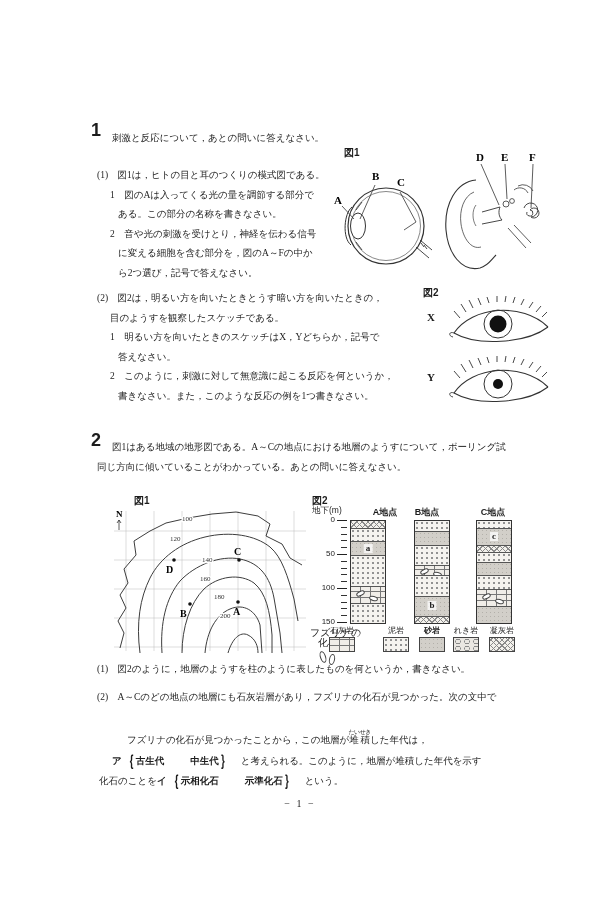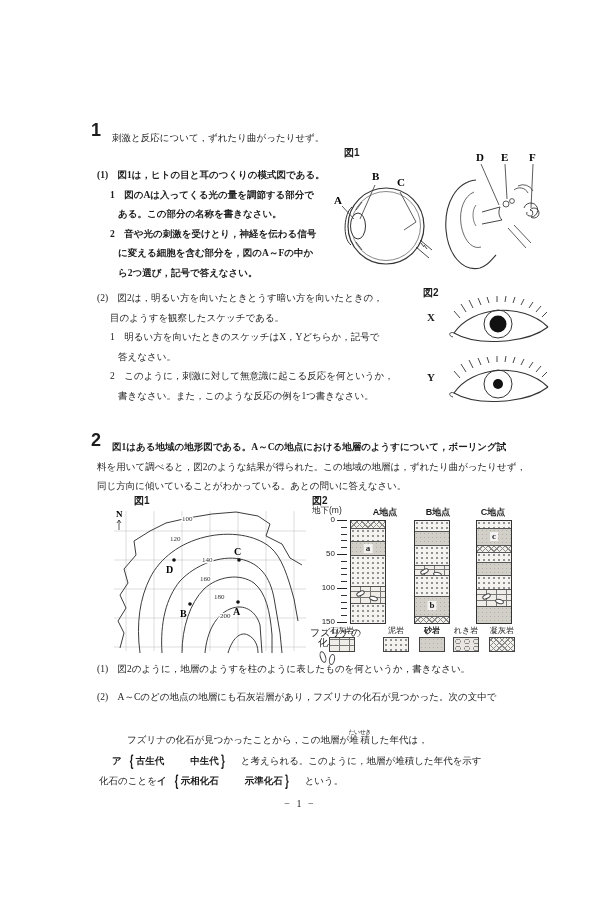--- a/index.html
+++ b/index.html
@@ -51,21 +51,21 @@
      repeating-linear-gradient(-45deg,#8a8a8a 0 0.8px,transparent 0.8px 4px);}
   svg text{font-family:"Liberation Serif","DejaVu Serif",serif;}
   .halo{paint-order:stroke;stroke:#fff;stroke-width:2.5px;fill:#333;}
 </style>
 </head>
 <body>
 
 <div id="paper">
 
   <div class="abs qnum" style="left:91px;top:120px;">1</div>
-  <div class="abs tline" style="left:112px;top:129px;">刺激と反応について，ずれたり曲がったりせず。</div>
+  <div class="abs tline" style="left:112px;top:129px;">刺激と反応について，あとの問いに答えなさい。</div>
 
   <div class="abs figlabel" style="left:344px;top:146px;">図1</div>
 
   <svg class="abs" style="left:332px;top:166px;" width="100" height="104" viewBox="0 0 100 104">
     <circle cx="54" cy="60" r="38" fill="none" stroke="#333" stroke-width="1.2"></circle>
     <circle cx="54" cy="60" r="34.5" fill="none" stroke="#555" stroke-width="0.7"></circle>
     <path d="M20,41 C12,47 10,72 19,79" fill="none" stroke="#333" stroke-width="1"></path>
     <ellipse cx="26" cy="60" rx="7.5" ry="13" fill="#fff" stroke="#333" stroke-width="1"></ellipse>
     <path d="M24,44 L30,36 M24,76 L30,84" stroke="#333" stroke-width="0.9" fill="none"></path>
     <path d="M88,74 L100,84 M84,81 L97,92 M89,77 l3,4 M92,79 l3,4" stroke="#333" stroke-width="0.9" fill="none"></path>
@@ -89,21 +89,21 @@
     <path d="M88,58 a7,7 0 1 1 7,9 a5,5 0 1 0 -1,-7 a3,3 0 1 1 -3,2" fill="none" stroke="#333" stroke-width="0.9"></path>
     <path d="M72,78 L90,98 M78,75 L95,93" stroke="#333" stroke-width="0.8" fill="none"></path>
     <line x1="45" y1="14" x2="63" y2="55" stroke="#333" stroke-width="0.8"></line>
     <line x1="69" y1="14" x2="71" y2="49" stroke="#333" stroke-width="0.8"></line>
     <line x1="97" y1="14" x2="95" y2="58" stroke="#333" stroke-width="0.8"></line>
     <text x="40" y="11" font-size="11" font-weight="bold">D</text>
     <text x="65" y="11" font-size="11" font-weight="bold">E</text>
     <text x="93" y="11" font-size="11" font-weight="bold">F</text>
   </svg>
 
-  <div class="abs" style="left:97px;top:166px;width:255px;font-weight:bold;">
+  <div class="abs" style="left:97px;top:166px;width:255px;">
     <div class="tline ind0">(1)　図1は，ヒトの目と耳のつくりの模式図である。</div>
     <div class="tline ind1">1　図のAは入ってくる光の量を調節する部分で</div>
     <div class="tline ind2">ある。この部分の名称を書きなさい。</div>
     <div class="tline ind1">2　音や光の刺激を受けとり，神経を伝わる信号</div>
     <div class="tline ind2">に変える細胞を含む部分を，図のA～Fの中か</div>
     <div class="tline ind2">ら2つ選び，記号で答えなさい。</div>
   </div>
 
   <div class="abs" style="left:97px;top:289px;width:335px;">
     <div class="tline ind0">(2)　図2は，明るい方を向いたときとうす暗い方を向いたときの，</div>
@@ -131,22 +131,21 @@
     <path d="M16,22 L10,15 M22,16 L17,8 M29,12 L25,4 M37,9 L34,2 M45,7 L43,1 M53,6 L53,0 M61,6 L62,0 M69,7 L71,1 M77,9 L80,3 M85,12 L89,6 M92,16 L97,10 M98,21 L103,16" stroke="#333" stroke-width="0.9"></path>
     <path d="M10,37 C28,10 78,6 104,31" fill="none" stroke="#333" stroke-width="1.1"></path>
     <path d="M10,37 C32,50 82,48 104,31" fill="none" stroke="#333" stroke-width="1.1"></path>
     <path d="M10,37 c-5,-2 -6,3 -1,4" fill="none" stroke="#333" stroke-width="0.9"></path>
     <circle cx="54" cy="28" r="14" fill="none" stroke="#333" stroke-width="1"></circle>
     <circle cx="54" cy="28" r="5" fill="#111"></circle>
   </svg>
 
   <div class="abs qnum" style="left:91px;top:430px;">2</div>
   <div class="abs" style="left:97px;top:438px;width:435px;">
-    <div class="tline" style="padding-left:15px;font-weight:bold;">図1はある地域の地形図である。A～Cの地点における地層のようすについて，ボーリング試</div>
-    <div class="tline">料を用いて調べると，図2のような結果が得られた。この地域の地層は，ずれたり曲がったりせず，</div>
+    <div class="tline" style="padding-left:15px;">図1はある地域の地形図である。A～Cの地点における地層のようすについて，ボーリング試</div>
     <div class="tline">同じ方向に傾いていることがわかっている。あとの問いに答えなさい。</div>
   </div>
 
   <div class="abs figlabel" style="left:134px;top:494px;">図1</div>
 
   <svg class="abs" style="left:110px;top:503px;" width="200" height="152" viewBox="0 0 200 152">
     <g stroke="#b9b9b9" stroke-width="0.5">
       <path d="M16,8V148 M44,8V148 M72,8V148 M100,8V148 M128,8V148 M156,8V148 M184,8V148"></path>
       <path d="M4,28H196 M4,57H196 M4,86H196 M4,115H196 M4,144H196"></path>
     </g>
@@ -180,21 +179,21 @@
       <text x="70" y="114">B</text>
       <text x="123" y="112">A</text>
     </g>
   </svg>
 
   <div class="abs figlabel" style="left:312px;top:494px;">図2</div>
 
   <div class="abs" id="boring-chart" style="left:310px;top:503px;">
     <div class="bc-axis-title">地下(m)</div>
     <div class="bc-header" style="left:37px;margin-left:18px;">A地点</div>
-    <div class="bc-header" style="left:108px;">B地点</div>
+    <div class="bc-header" style="left:97px;">B地点</div>
     <div class="bc-header" style="left:163px;">C地点</div>
 
     <div class="abs fossil-caption" style="left:0px;top:125px;">フズリナの</div>
     <div class="abs fossil-caption" style="left:8px;top:135px;">化石</div>
     <span class="fossil" style="left:10px;top:148px;width:4px;height:10px;transform:rotate(-18deg);"></span>
     <span class="fossil" style="left:19px;top:151px;width:4px;height:9px;transform:rotate(12deg);"></span>
 
     <div class="legend-item" style="left:14px;top:122px;">
       <div class="legend-label">石灰岩</div>
       <div class="legend-swatch pat-limestone"></div>

